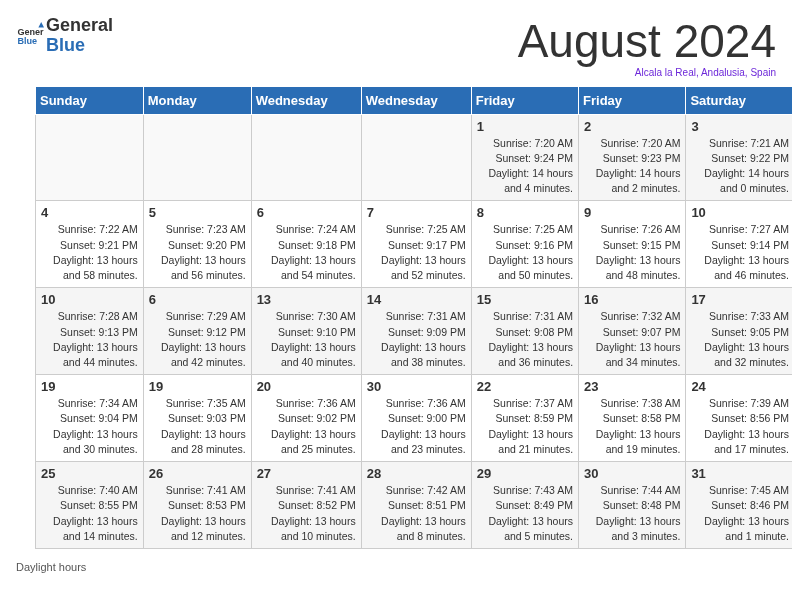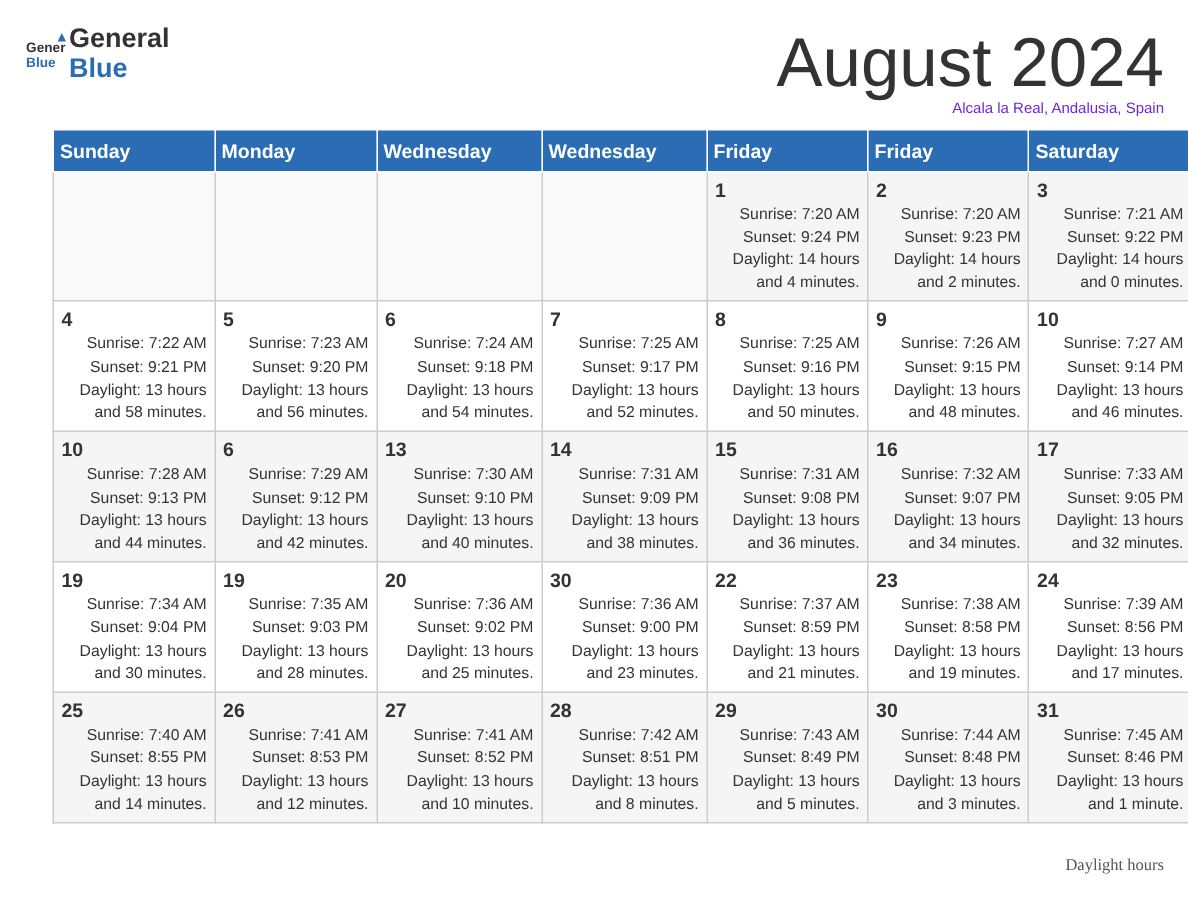--- a/index.html
+++ b/index.html
@@ -86,25 +86,24 @@
     .day-info {
       color: #333;
       line-height: 1.45;
       font-size: 10.5px;
       text-align: right;
     }
     .empty-cell {
       background: #f9f9f9 !important;
     }
     .footer-note {
-      margin-top: 22px;
+      margin-top: 12px;
       font-size: 11px;
       color: #555;
-      text-align: right;
-      font-family: Liberation Serif, serif;
+      text-align: left;
     }
   </style>
 </head>
 <body>
 
 <div class="header">
   <div class="logo">
     <svg class="logo-icon" viewBox="0 0 40 40">
       <rect x="0" y="0" width="40" height="40" fill="white"></rect>
       <text x="2" y="18" font-size="13" font-weight="bold" fill="#333" font-family="Arial">General</text>

